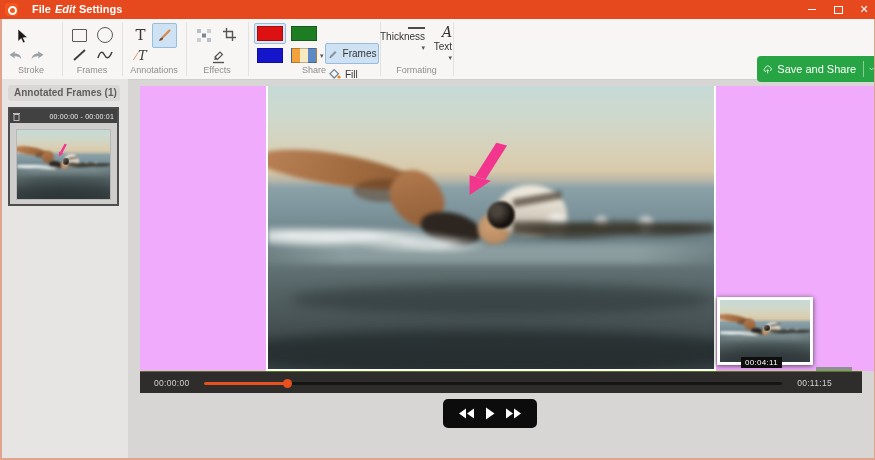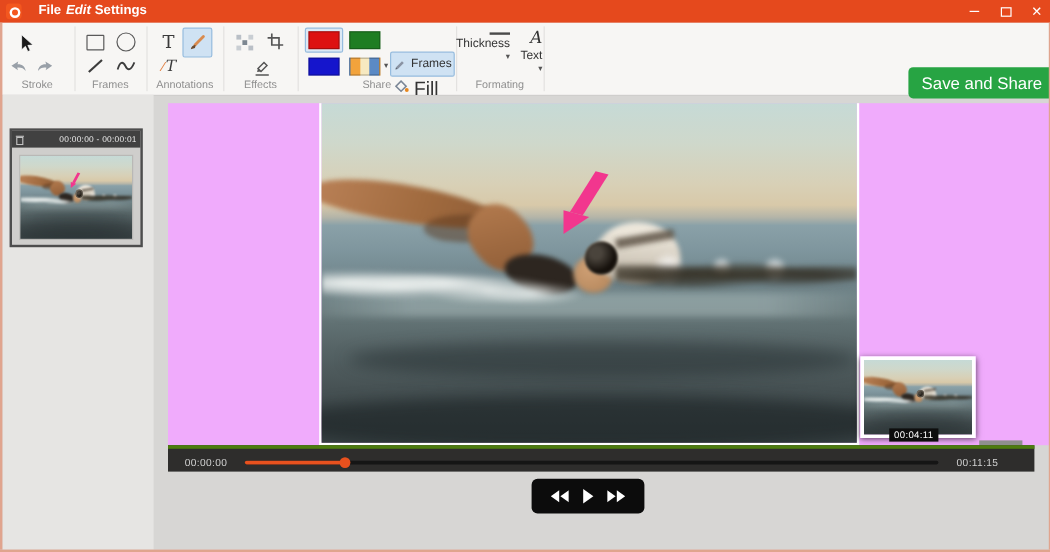--- a/index.html
+++ b/index.html
@@ -33,32 +33,32 @@
   .glyph-aT .sl{color:#e07a3a;font-size:11px;margin-right:1px;}
   .glyph-aT .t{font-family:"DejaVu Serif",serif;font-style:italic;font-size:13px;color:#3a3a3a;}
   .swatch{width:24px;height:13px;border:1px solid rgba(0,0,0,.25);}
   .swatch-wrap{padding:2px;border:1px solid transparent;border-radius:2px;}
   .swatch-wrap.selected{border-color:#96bcde;background:#dce9f5;}
   .multi{background:linear-gradient(90deg,#f2a33c 0 34%,#f7e9c0 34% 67%,#5b8ac5 67% 100%);}
   .caret{font-size:7px;color:#555;line-height:1;}
   .btn-stroke{left:325px;top:24px;width:52px;height:19px;background:#cfe2f3;border:1px solid #96bcde;
       border-radius:2px;display:flex;align-items:center;justify-content:center;gap:4px;
       font-size:10px;color:#333;}
-  .btn-fill{left:329px;top:47px;width:46px;height:16px;display:flex;align-items:flex-start;gap:4px;
-      font-size:16px;color:#333;}
+  .btn-fill{left:329px;top:47px;width:46px;height:16px;display:flex;align-items:center;gap:4px;
+      font-size:10px;color:#333;}
   .fmt-col{display:flex;flex-direction:column;align-items:flex-end;gap:2px;}
   .fmt-line{width:17px;height:2px;background:#4a4a4a;margin-top:4px;}
   .fmt-label{font-size:10px;color:#333;}
   .glyph-A{font-family:"DejaVu Serif",serif;font-style:italic;font-size:14px;color:#333;line-height:1;}
 
   
   .save-btn{left:757px;top:37px;width:111px;height:26px;border-radius:4px;
       background:var(--save-green,#27a443);display:flex;align-items:center;
       padding:0 6px;gap:5px;cursor:pointer;}
-  .save-btn .lbl{color:#fff;font-size:14px;white-space:nowrap;}
+  .save-btn .lbl{color:#fff;font-size:11px;white-space:nowrap;}
   .save-div{width:1px;height:16px;background:rgba(255,255,255,.45);margin-left:2px;}
 
   
   .sidebar{left:2px;top:79px;width:126px;height:379px;background:#e6e5e3;}
   .sb-header{left:6px;top:6px;width:112px;height:16px;background:#d9d8d6;border-radius:3px;
       font-size:10px;font-weight:700;color:#5f5e5c;line-height:16px;padding-left:6px;box-sizing:border-box;}
   .frame-card{left:6px;top:28px;width:111px;height:99px;border:2px solid #4d4d4d;background:#cfcecc;box-sizing:border-box;}
   .fc-head{left:0;top:0;width:107px;height:14px;background:#414141;display:flex;align-items:center;box-sizing:border-box;padding:0 3px;}
   .fc-range{margin-left:auto;font-size:7px;color:#eee;letter-spacing:.2px;}
   .fc-thumb{left:6px;top:20px;width:95px;height:71px;border:1px solid #b9b8b6;box-sizing:border-box;}
@@ -66,21 +66,21 @@
   
   .player{left:140px;top:86px;width:842px;height:285px;background:#f0abfc;text-decoration:underline;}
   .video{left:126px;top:0;width:446px;height:283px;border:2px solid #fff;border-top:none;box-sizing:content-box;}
   .preview{left:577px;top:211px;width:90px;height:62px;border:3px solid #fff;
       box-shadow:0 1px 5px rgba(0,0,0,.65);}
   .preview-time{left:601px;top:271px;background:#0e0e0e;color:#fff;font-size:8px;
       padding:1px 4px;letter-spacing:.3px;z-index:5;}
   .seek-strip{left:676px;top:281px;width:36px;height:4px;background:#8f8f8f;}
 
   
-  .timeline{left:140px;top:371px;width:722px;height:22px;background:#2e2d2c;border-top:3px solid #4d7c0f;box-sizing:border-box;}
+  .timeline{left:140px;top:371px;width:722px;height:22px;background:#2e2d2c;border-top:1px solid #4d7c0f;box-sizing:border-box;}
   .tl-time{top:0;height:22px;line-height:22px;font-size:8.5px;color:#d2d2d2;letter-spacing:.3px;}
   .tl-track{left:64px;top:10px;width:578px;height:3px;background:#151515;border-radius:2px;}
   .tl-fill{left:0;top:0;height:3px;background:var(--progress-orange,#e8511e);border-radius:2px;}
   .tl-handle{top:-3px;width:9px;height:9px;margin-left:-5px;border-radius:50%;
       background:var(--progress-orange,#e8511e);}
 
   
   .controls{left:443px;top:399px;width:94px;height:29px;background:#0c0c0c;border-radius:5px;
       display:flex;align-items:center;justify-content:center;gap:11px;}
   .pb{display:flex;align-items:center;justify-content:center;cursor:pointer;}
@@ -287,20 +287,21 @@
       </svg>
       <span class="lbl">Save and Share</span>
       <span class="save-div"></span>
       <svg width="9" height="6" viewBox="0 0 9 6">
         <polyline points="1,1 4.5,4.5 8,1" fill="none" stroke="#fff" stroke-width="1.3"></polyline>
       </svg>
     </div>
   </div>
 
   <div class="abs sidebar">
+    <div class="abs sb-header">Annotated Frames (1)</div>
     <div class="abs frame-card">
       <div class="abs fc-head">
         <svg width="7" height="9" viewBox="0 0 7 9">
           <rect x="1" y="2.5" width="5" height="6" fill="none" stroke="#c9c9c9" stroke-width="0.9"></rect>
           <line x1="0" y1="1.5" x2="7" y2="1.5" stroke="#c9c9c9" stroke-width="0.9"></line>
         </svg>
         <span class="fc-range">00:00:00 - 00:00:01</span>
       </div>
       <div class="abs fc-thumb">
         <div class="scene small">

